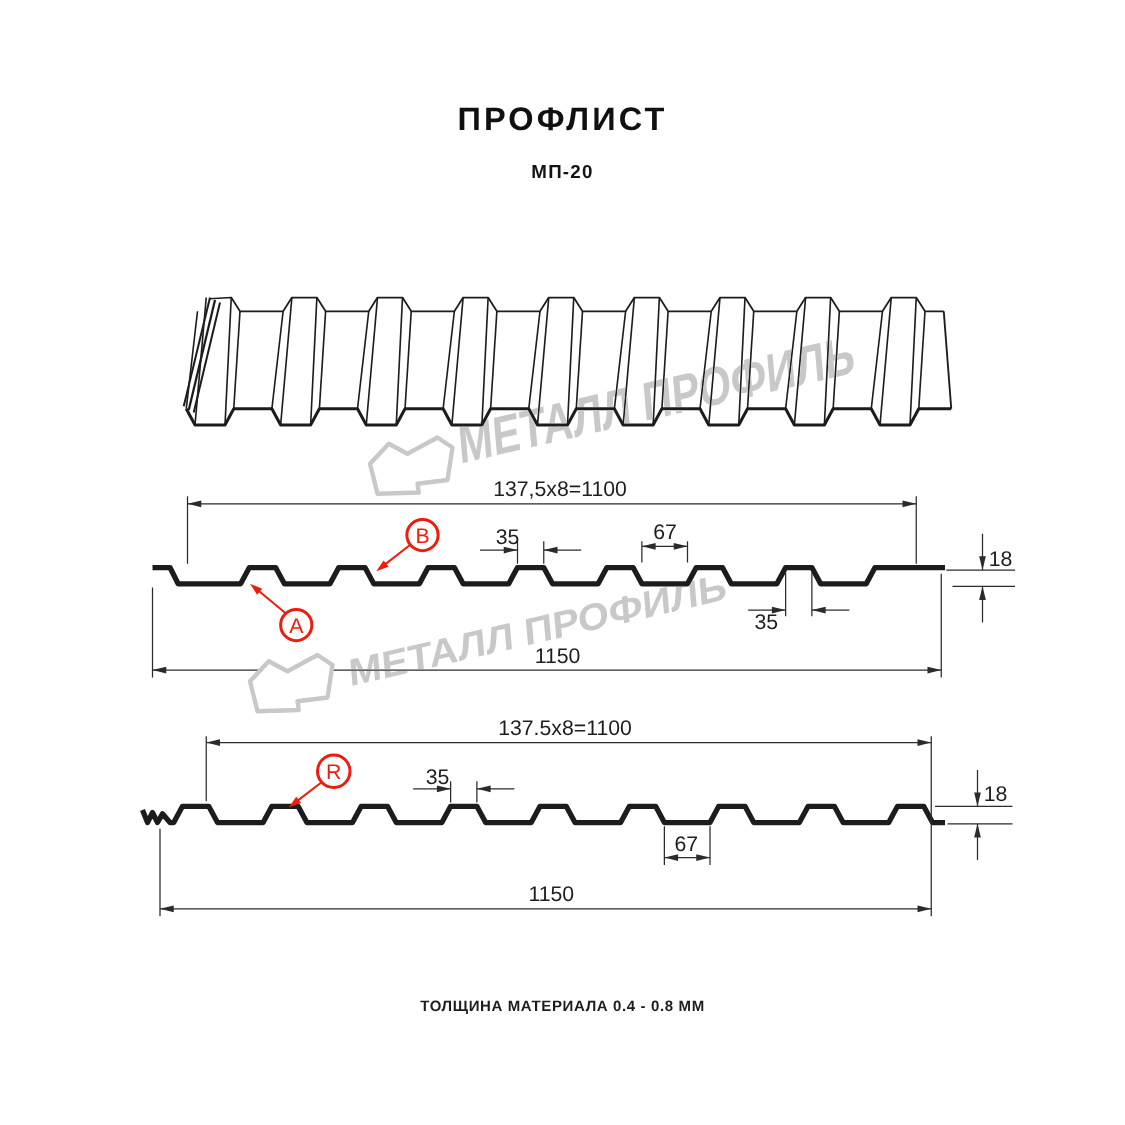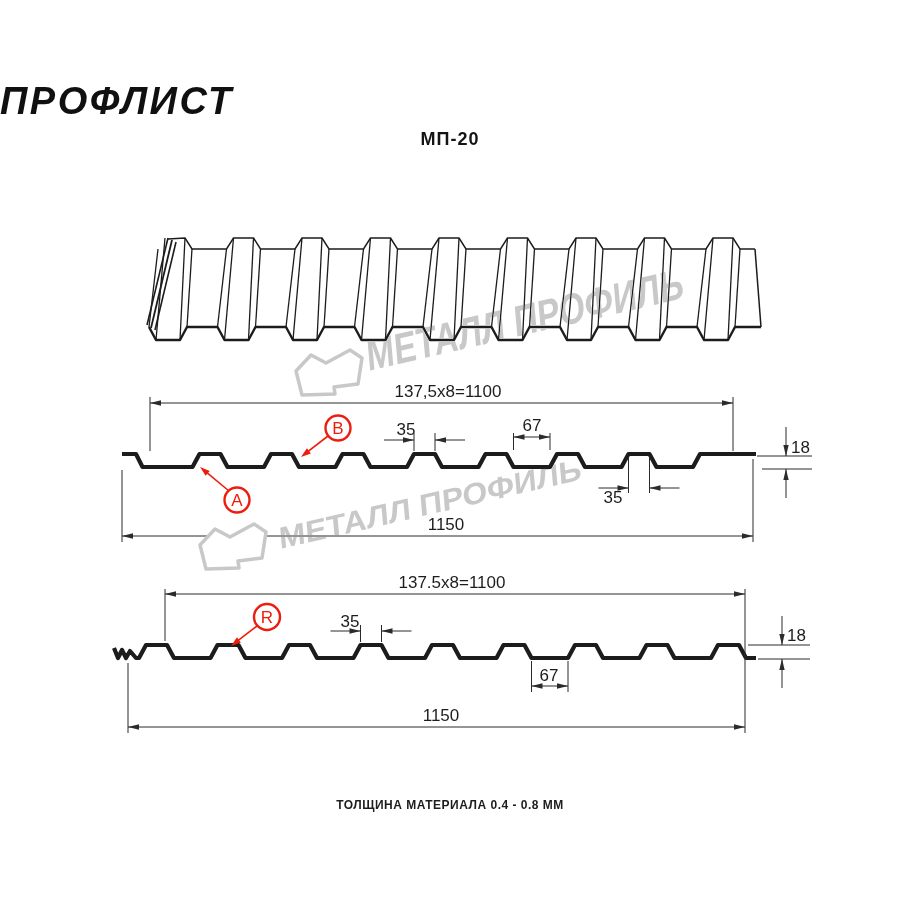--- a/index.html
+++ b/index.html
@@ -1,21 +1,21 @@
 <!DOCTYPE html>
 <html><head>
 <meta charset="utf-8">
 <style>
   html,body{margin:0;padding:0;background:#ffffff;}
   .page{position:relative;width:900px;height:900px;background:#ffffff;overflow:hidden;
         font-family:"Liberation Sans",sans-serif;}
-  .title{position:absolute;left:0;top:80px;width:900px;
-         font-size:38px;font-weight:bold;letter-spacing:2.5px;color:#101010;font-style:italic;}
+  .title{position:absolute;left:0;top:80px;width:900px;text-align:center;
+         font-size:26px;font-weight:bold;letter-spacing:2.5px;color:#101010;}
   .subtitle{position:absolute;left:0;top:129px;width:900px;text-align:center;
-            font-size:18px;font-weight:bold;letter-spacing:1px;color:#141414;}
+            font-size:15px;font-weight:bold;letter-spacing:1px;color:#141414;}
   .footer{position:absolute;left:0;top:798px;width:900px;text-align:center;
           font-size:12px;font-weight:bold;letter-spacing:0.5px;color:#1d1d1d;}
   svg{position:absolute;left:0;top:0;}
   svg text{font-family:"Liberation Sans",sans-serif;}
   .dimtxt{font-size:17px;fill:#1d1d1d;}
   .callout-letter{font-size:17px;}
   .wm-text{font-weight:bold;mix-blend-mode:darken;}
 </style>
 </head>
 <body>

